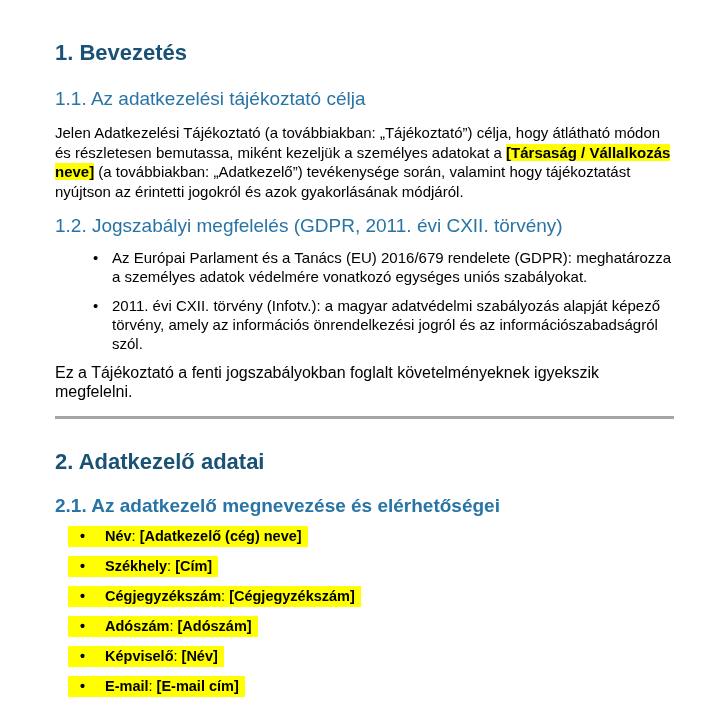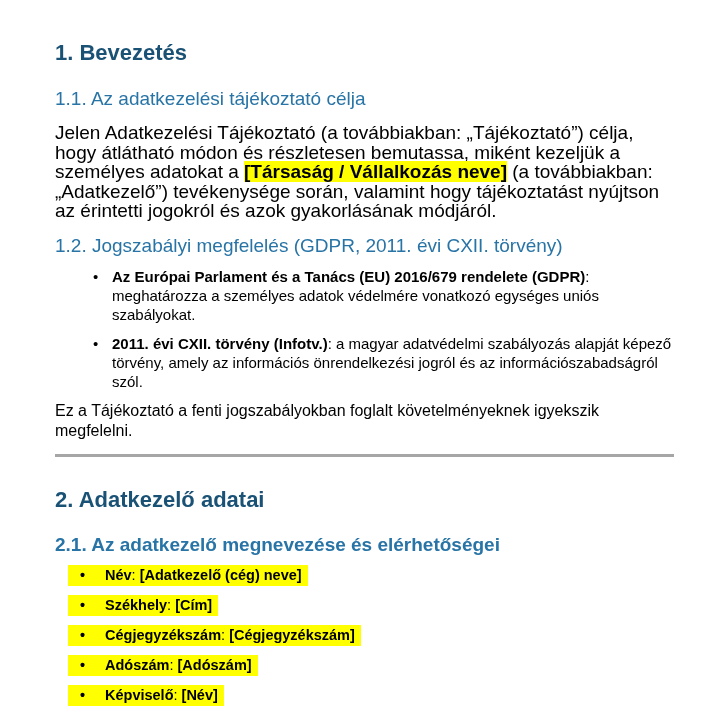--- a/index.html
+++ b/index.html
@@ -31,21 +31,21 @@
   h2{
     font-size:19px;
     font-weight:normal;
     color:var(--heading2);
     line-height:1.2;
   }
   .h2-first{margin-top:22px;}
   .h2-law{margin-top:14px;}
   p.body-par{
     margin-top:12px;
-    font-size:19px;
+    font-size:15px;
     line-height:19.5px;
   }
   .hl{
     background:var(--highlight);
     font-weight:bold;
   }
   ul.law-list{
     list-style:none;
     margin-top:6px;
     margin-bottom:8px;
@@ -57,21 +57,21 @@
     line-height:19px;
     margin-top:10px;
     margin-bottom:10px;
   }
   ul.law-list .bullet{
     position:absolute;
     left:38px;
     top:0;
     font-size:15px;
   }
-  .b{font-weight:bold;margin-top:12px;}
+  .b{font-weight:normal;margin-top:12px;}
   p.closing{
     margin-top:8px;
     font-size:16px;
     line-height:19.5px;
   }
   hr.divider{
     border:none;
     height:3px;
     background:var(--divider);
     margin-top:14px;

